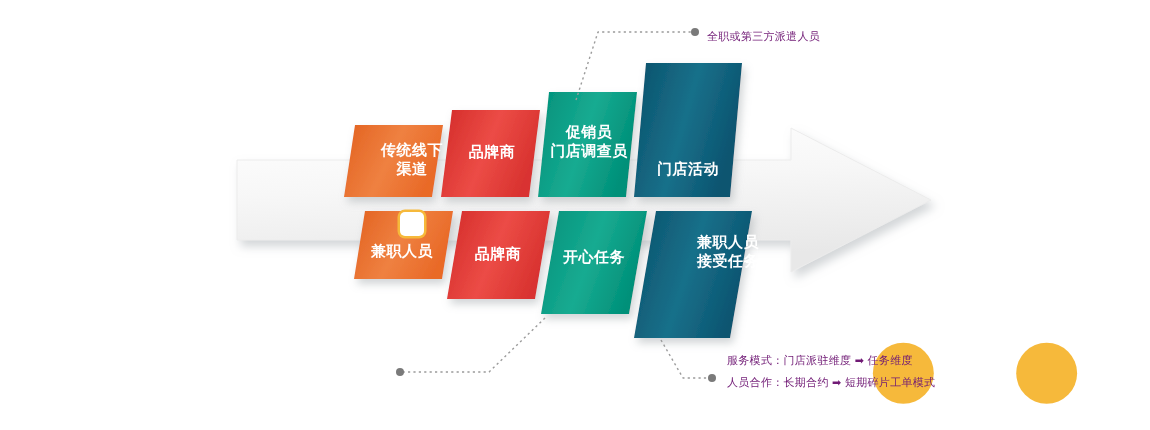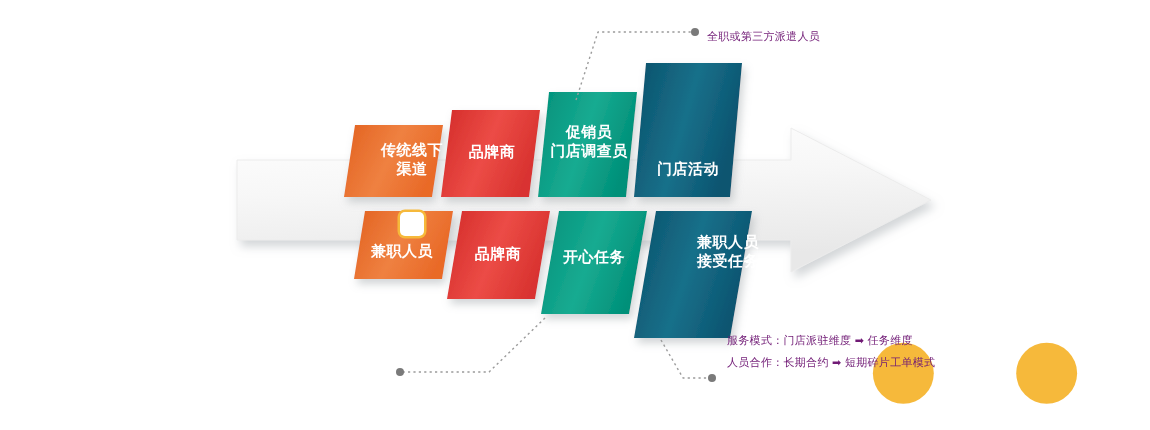--- a/index.html
+++ b/index.html
@@ -164,16 +164,16 @@
   </div>
   <div class="chev-label" style="left:356px; top:241px; width:92px;">兼职人员</div>
   <div class="chev-label" style="left:452px; top:244px; width:92px;">品牌商</div>
   <div class="chev-label" style="left:546px; top:247px; width:96px;">开心任务</div>
   <div class="chev-label" style="left:680px; top:232px; width:96px;">兼职人员
 接受任务</div>
 
   <div class="ann" style="left:707px; top:25px;">全职或第三方派遣人员</div>
 
 
-  <div class="ann" style="left:727px; top:329px; text-align:left;">服务模式：门店派驻维度 ➡ 任务维度
+  <div class="ann" style="left:727px; top:349px; text-align:left;">服务模式：门店派驻维度 ➡ 任务维度
 人员合作：长期合约 ➡ 短期碎片工单模式</div>
 
 </div>
 
 </body></html>

